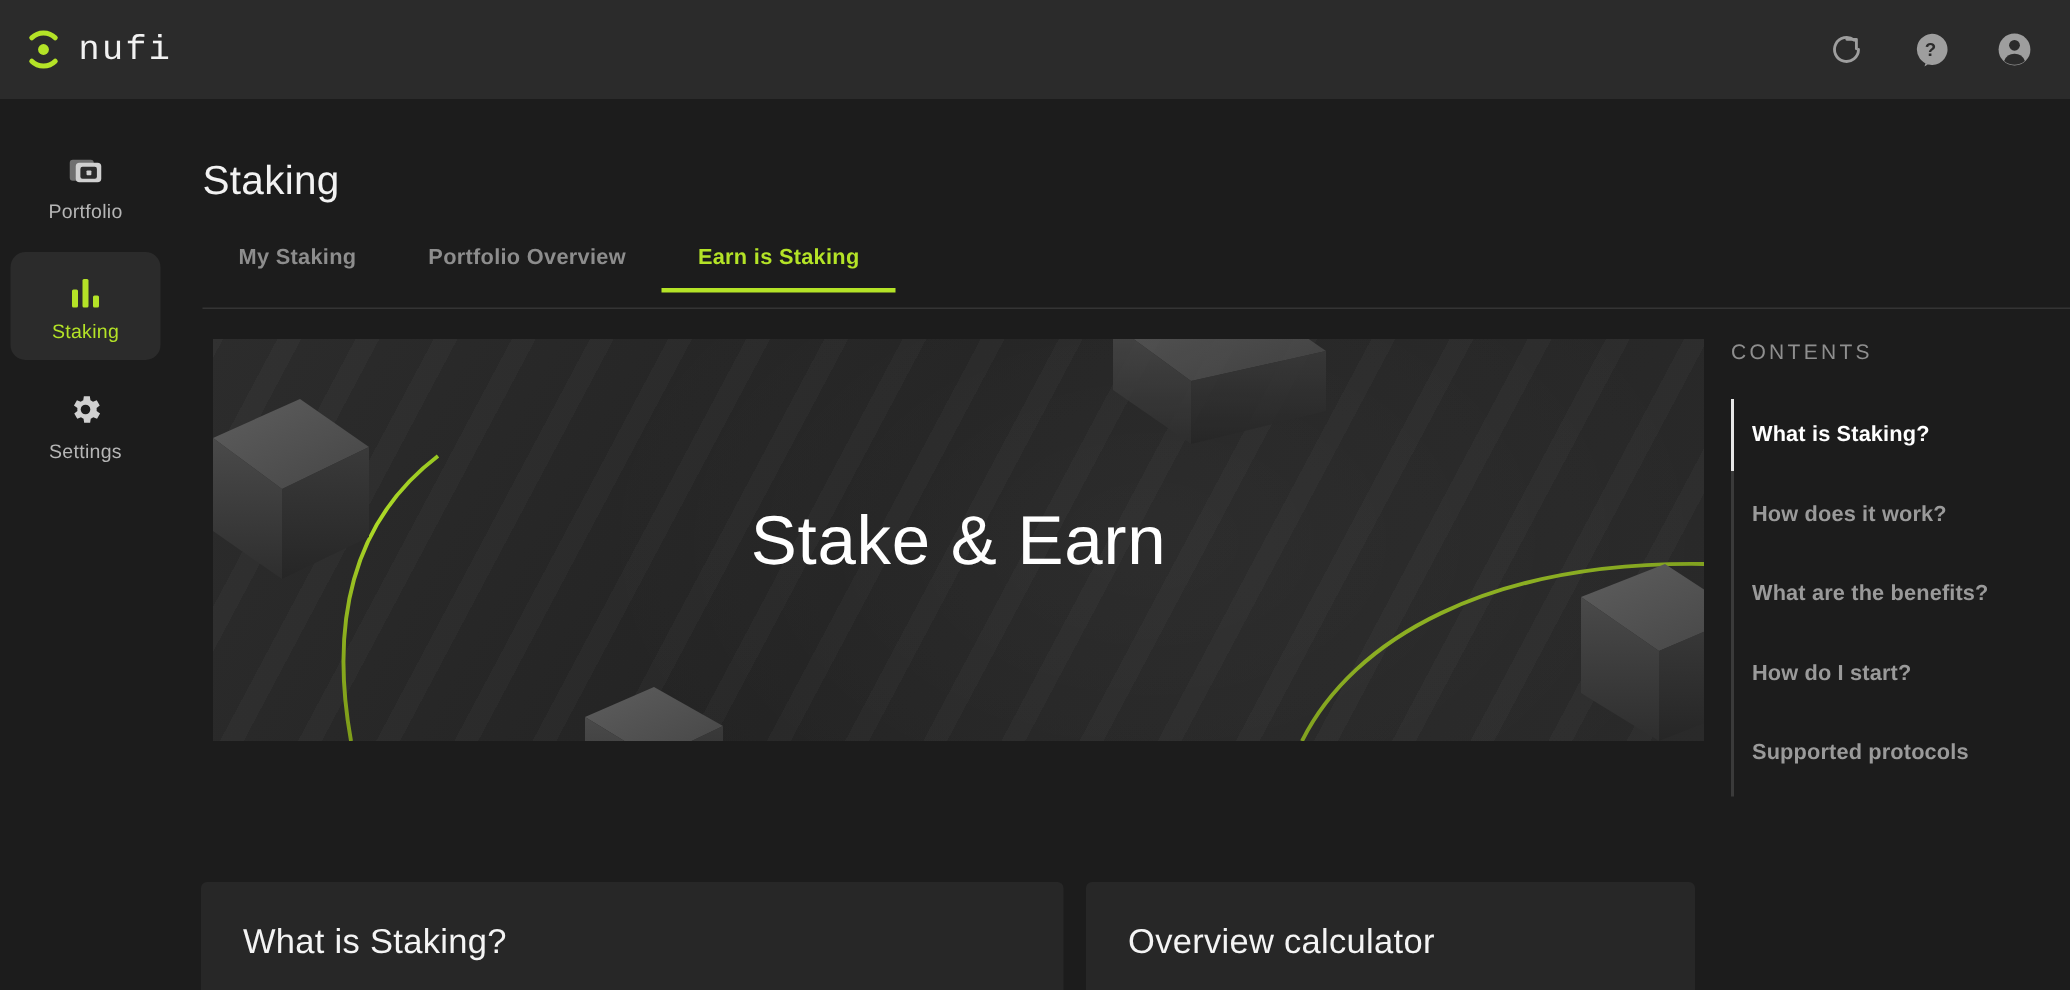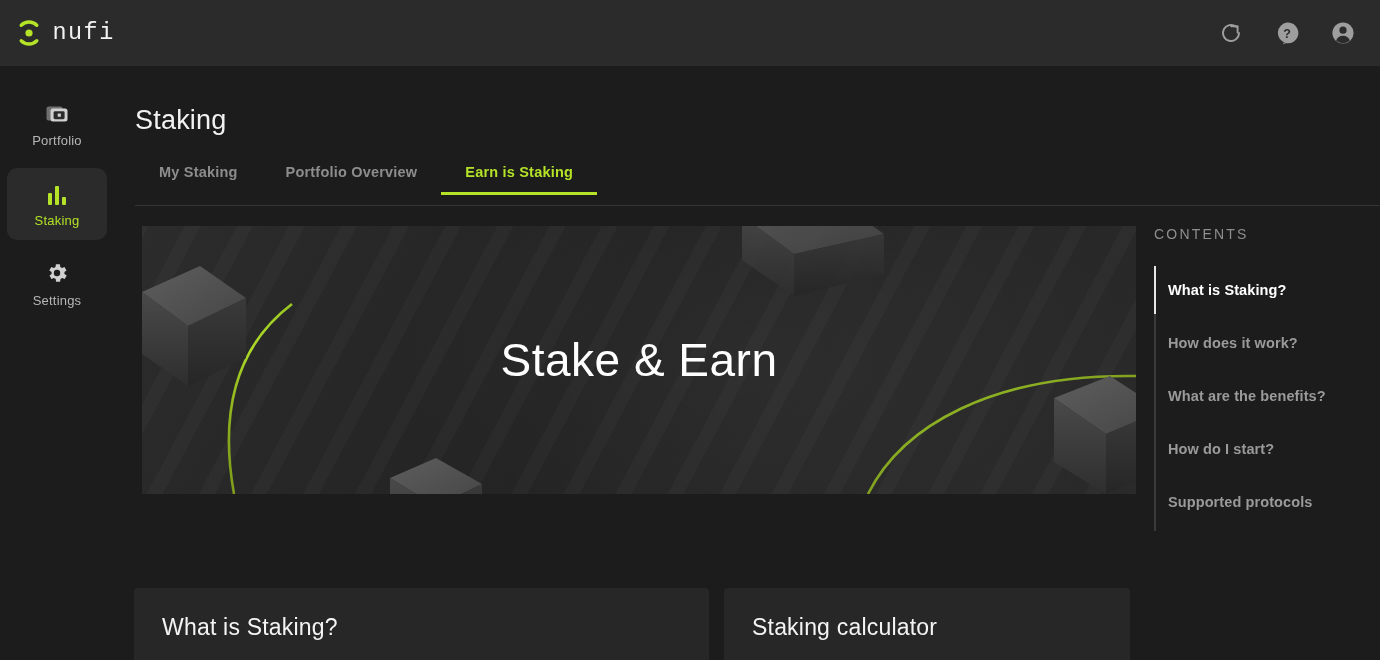--- a/index.html
+++ b/index.html
@@ -274,21 +274,21 @@
       <div id="hero-title">Stake &amp; Earn</div>
     </div>
   </div>
 
   <div id="cards">
     <div class="card left">
       <div class="card-title">What is Staking?</div>
 
     </div>
     <div class="card right">
-      <div class="card-title">Staking calculator</div>
+      <div class="card-title">Overview calculator</div>
 
     </div>
   </div>
 
   <div id="toc">
     <div id="toc-heading">CONTENTS</div>
     <div id="toc-list">
       <div id="toc-track"></div>
       <div id="toc-thumb"></div>
       <a class="toc-item active">What is Staking?</a>

